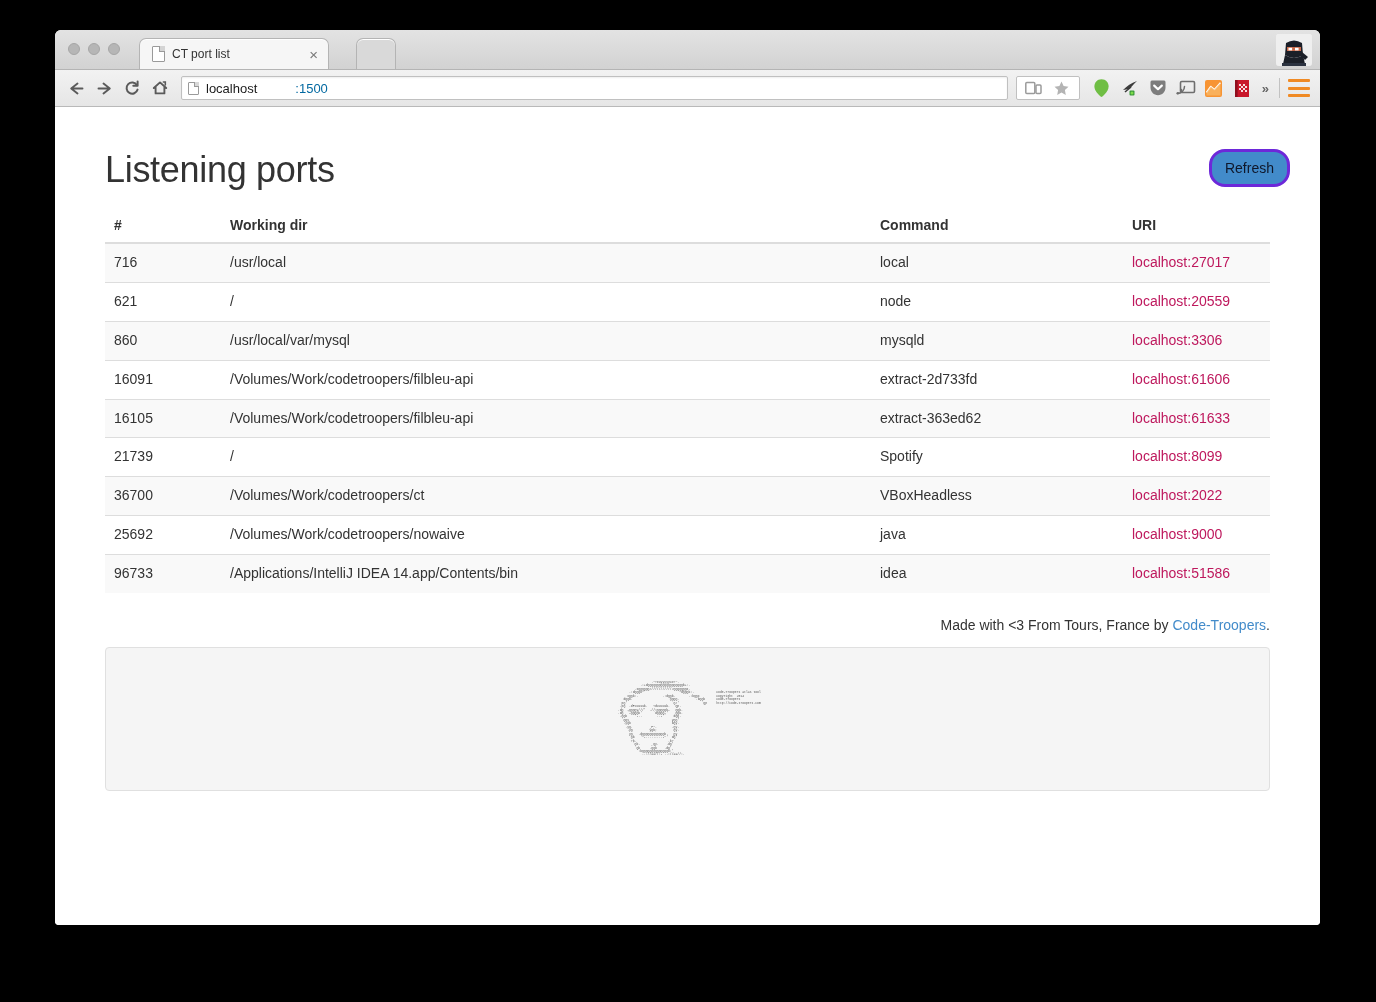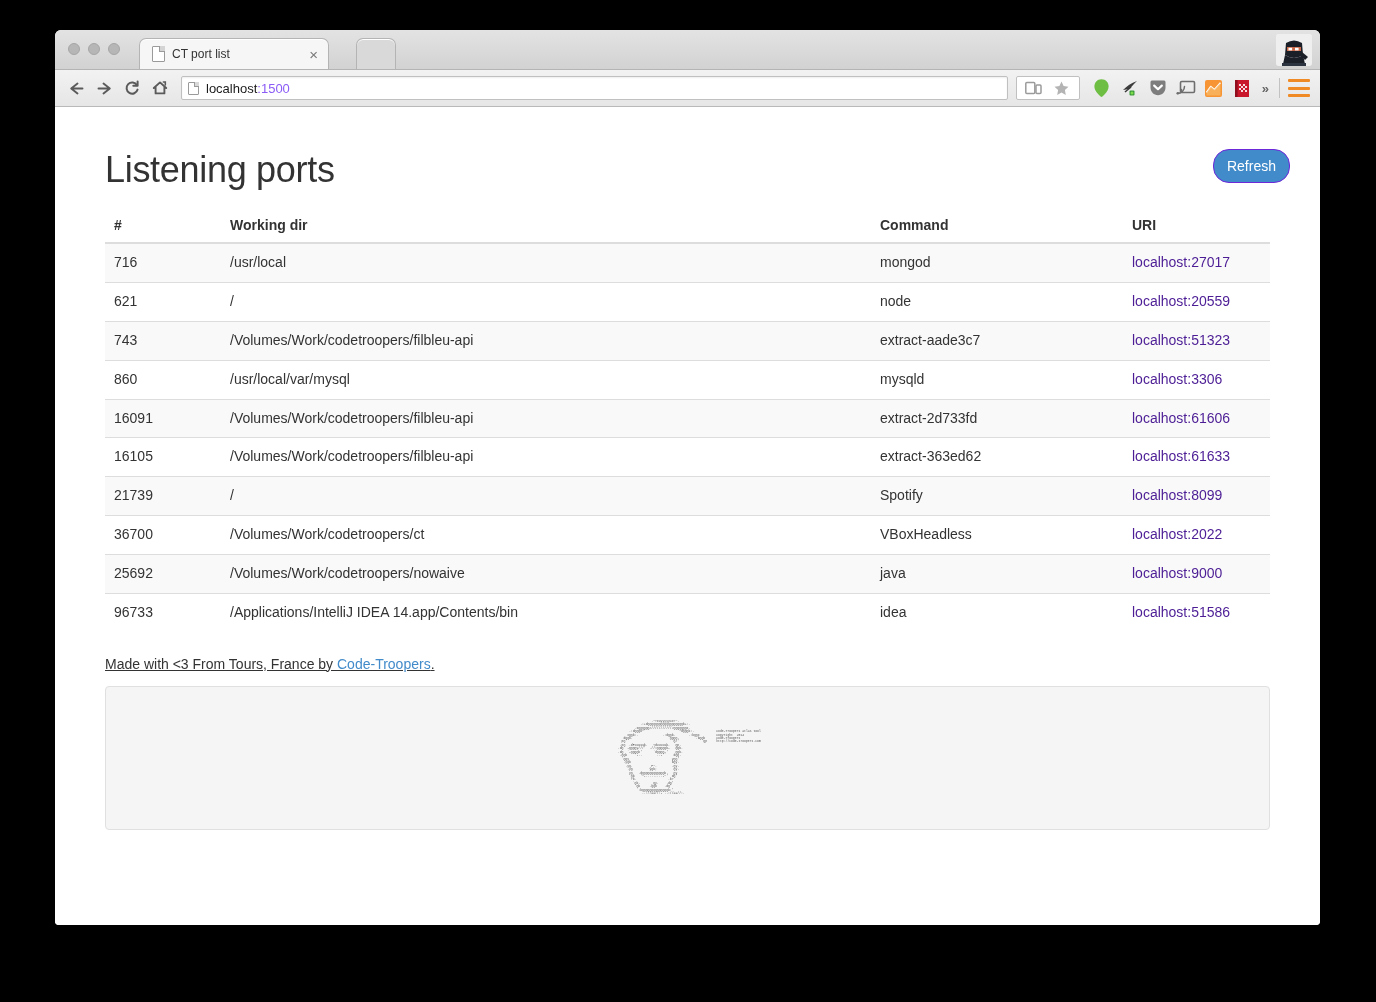--- a/index.html
+++ b/index.html
@@ -140,21 +140,21 @@
   }
   #omnibox-favicon::after {
     content: "";
     position: absolute; right: -1px; top: -1px;
     width: 4px; height: 4px;
     background: #d8d8d8;
     border-left: 1px solid #9a9a9a;
     border-bottom: 1px solid #9a9a9a;
   }
   #omnibox-url { font-size: 13px; color: #1a1a1a; }
-  #omnibox-url .port { color: #8b5cf6; }
+  #omnibox-url .port { color: #0369a1; padding-left: 38px; }
 
   #bookmark-group {
     display: flex; align-items: center;
     height: 24px;
     background: #ffffff;
     border: 1px solid #c0c0c0;
     border-radius: 2px;
     padding: 0 3px;
     margin-right: 8px;
   }
@@ -200,23 +200,23 @@
     font-weight: normal;
     color: #333333;
     margin: 0;
     line-height: 1.1;
     letter-spacing: -0.3px;
   }
   #refresh-button {
     position: absolute;
     right: -20px; top: 27px;
     background: #428bca;
-    border: 1px solid #6d28d9;
+    border: 3px solid #6d28d9;
     border-radius: 16px;
-    color: #ffffff;
+    color: #0f172a;
     font-size: 14px;
     font-family: "Liberation Sans", sans-serif;
     padding: 7px 13px;
     line-height: 1.3;
     cursor: pointer;
   }
 
   
   #ports-table {
     width: 100%;
@@ -238,30 +238,29 @@
     vertical-align: middle;
     line-height: 1.42;
   }
   #ports-table tbody tr:nth-child(odd) { background: #f9f9f9; }
   #ports-table tbody tr:nth-child(even) { background: #ffffff; }
   .col-num { width: 116px; }
   .col-dir { width: 650px; }
   .col-cmd { width: 252px; }
   .col-uri { }
   .uri-link {
-    color: #4c1d95;
+    color: #be185d;
     text-decoration: none;
   }
 
   #made-with {
-    text-align: left;
+    text-align: right;
     font-size: 14px;
     color: #333333;
     margin-top: 24px;
-    text-decoration: underline;
   }
   #made-with a { color: #428bca; text-decoration: none; }
 
   #ascii-box {
     margin-top: 14px;
     background: #f5f5f5;
     border: 1px solid #e0e0e0;
     border-radius: 4px;
     padding: 9px;
     height: 144px;
@@ -431,34 +430,28 @@
             <th class="col-num">#</th>
             <th class="col-dir">Working dir</th>
             <th class="col-cmd">Command</th>
             <th class="col-uri">URI</th>
           </tr>
         </thead>
         <tbody id="ports-tbody">
             <tr>
               <td class="col-num">716</td>
               <td class="col-dir">/usr/local</td>
-              <td class="col-cmd">mongod</td>
+              <td class="col-cmd">local</td>
               <td class="col-uri"><a class="uri-link" href="#">localhost:27017</a></td>
             </tr>
             <tr>
               <td class="col-num">621</td>
               <td class="col-dir">/</td>
               <td class="col-cmd">node</td>
               <td class="col-uri"><a class="uri-link" href="#">localhost:20559</a></td>
-            </tr>
-            <tr>
-              <td class="col-num">743</td>
-              <td class="col-dir">/Volumes/Work/codetroopers/filbleu-api</td>
-              <td class="col-cmd">extract-aade3c7</td>
-              <td class="col-uri"><a class="uri-link" href="#">localhost:51323</a></td>
             </tr>
             <tr>
               <td class="col-num">860</td>
               <td class="col-dir">/usr/local/var/mysql</td>
               <td class="col-cmd">mysqld</td>
               <td class="col-uri"><a class="uri-link" href="#">localhost:3306</a></td>
             </tr>
             <tr>
               <td class="col-num">16091</td>
               <td class="col-dir">/Volumes/Work/codetroopers/filbleu-api</td>

